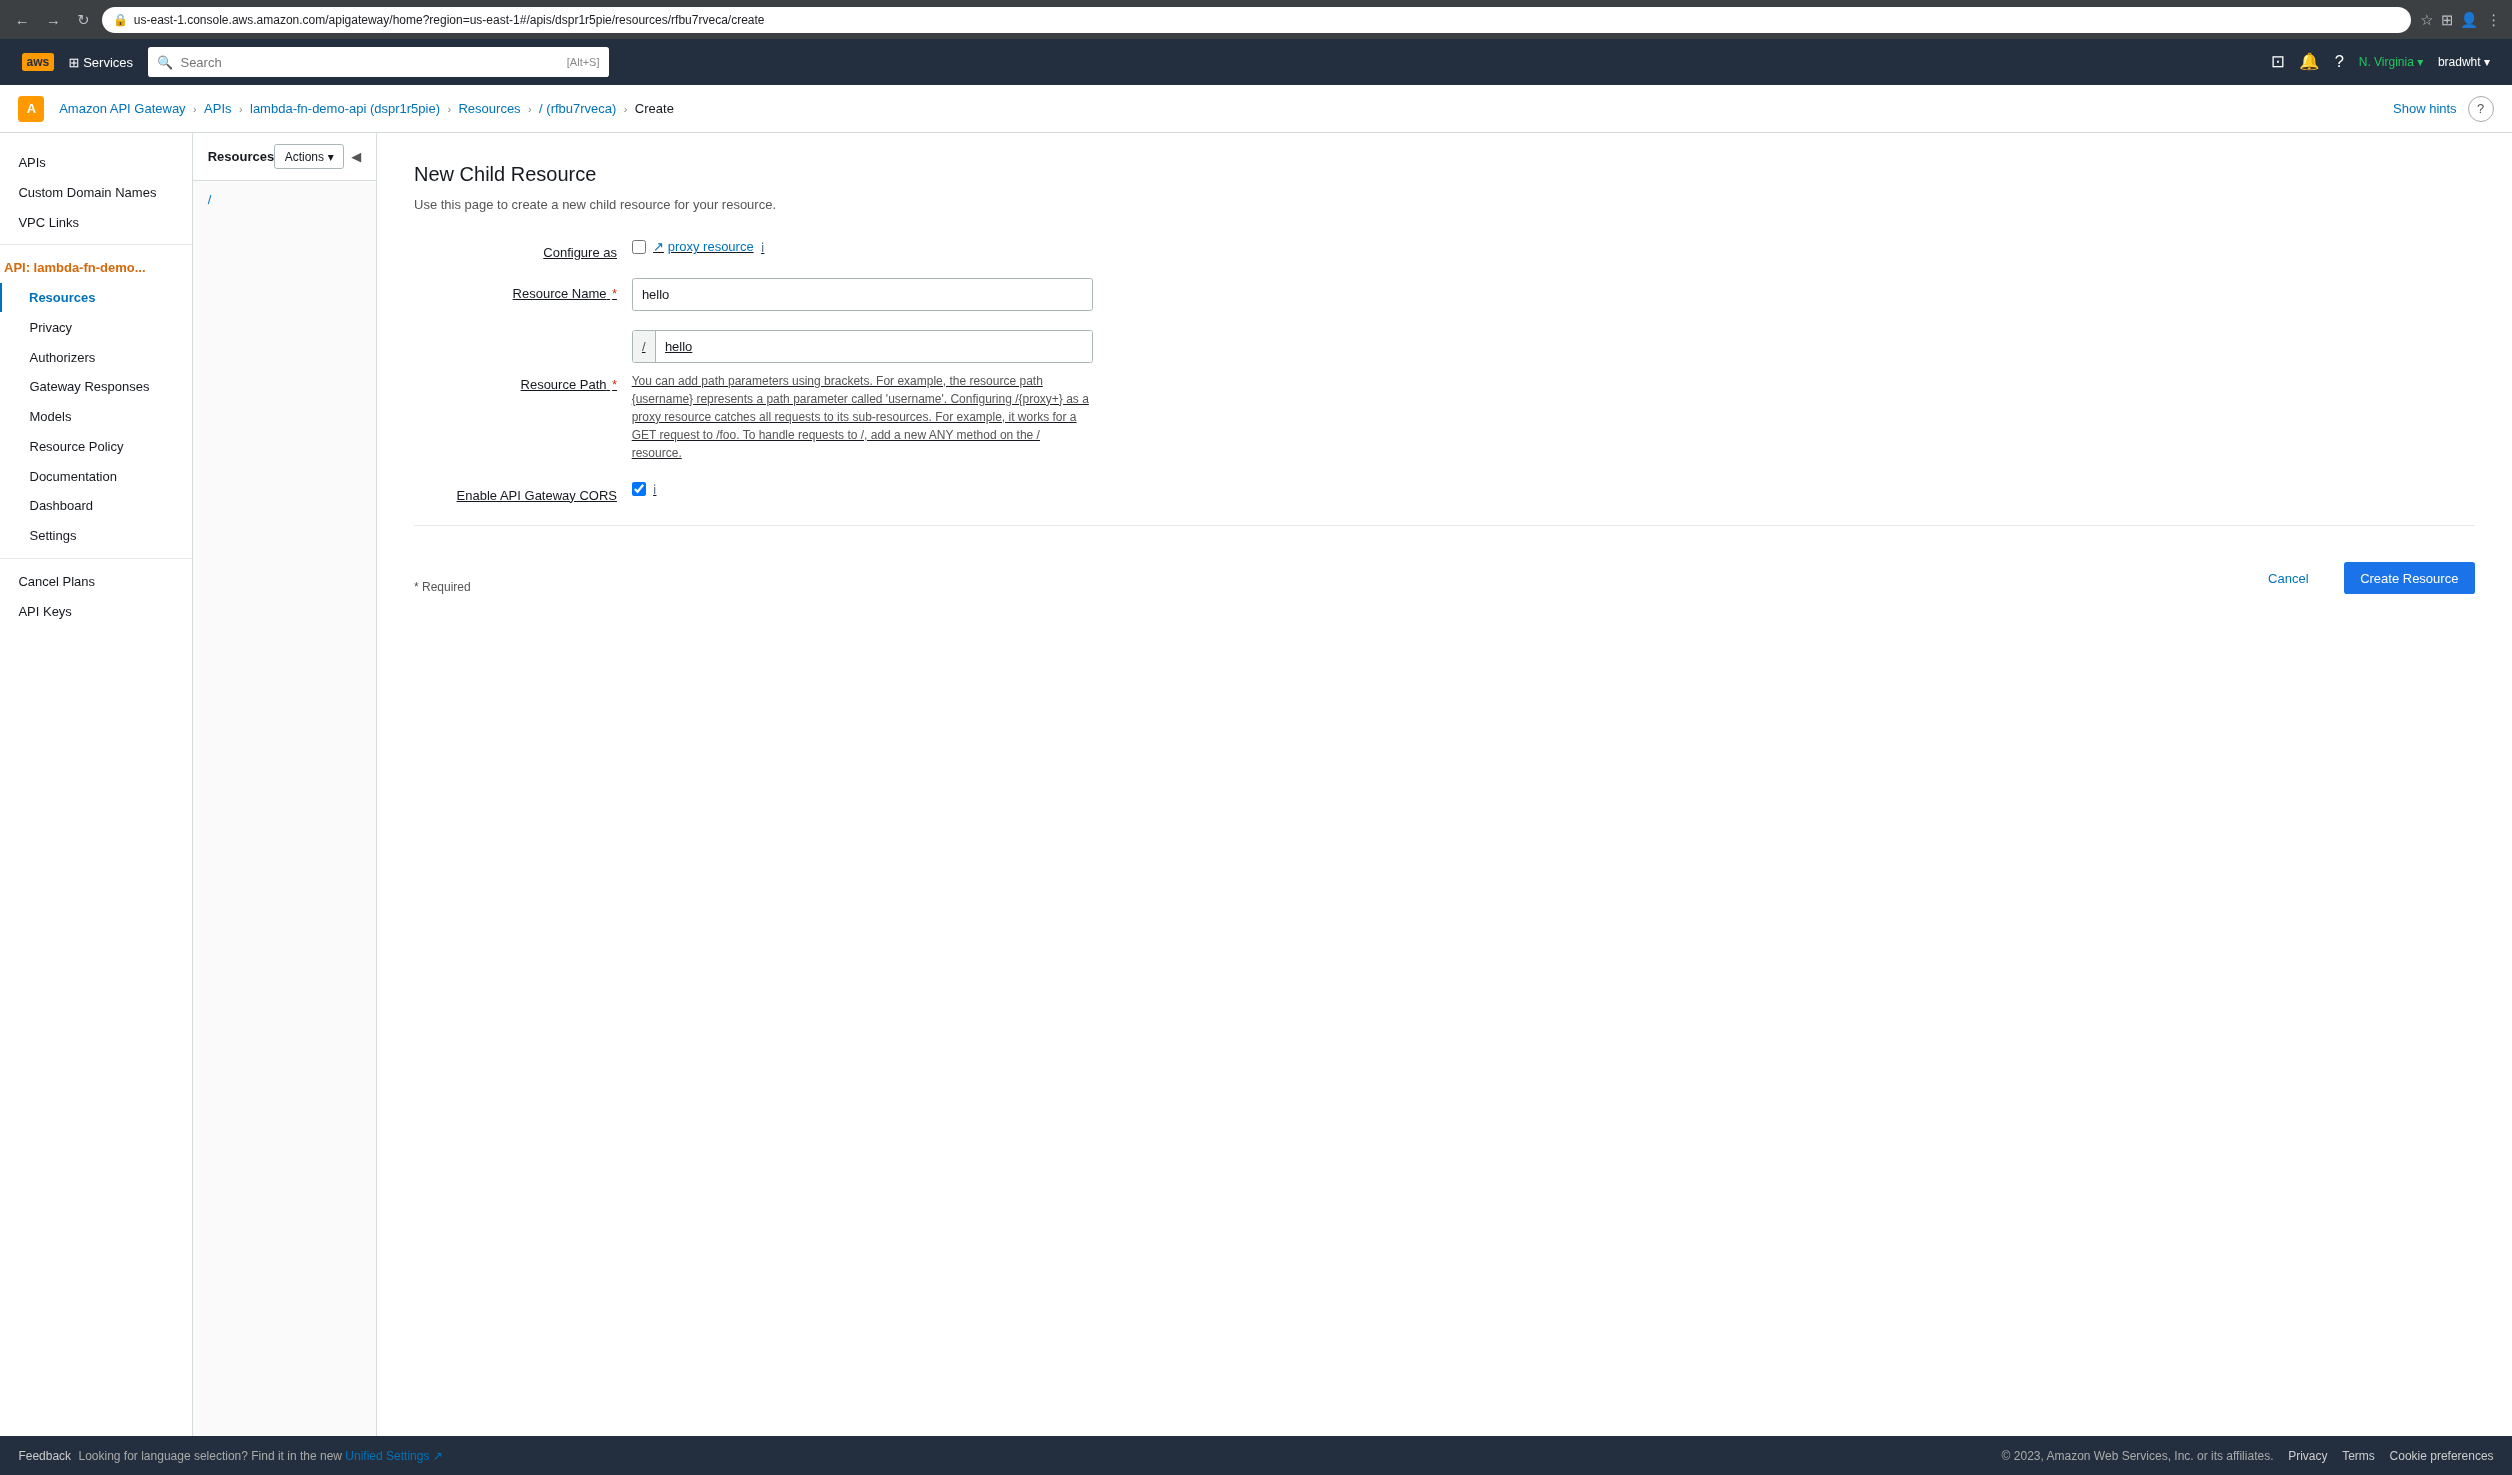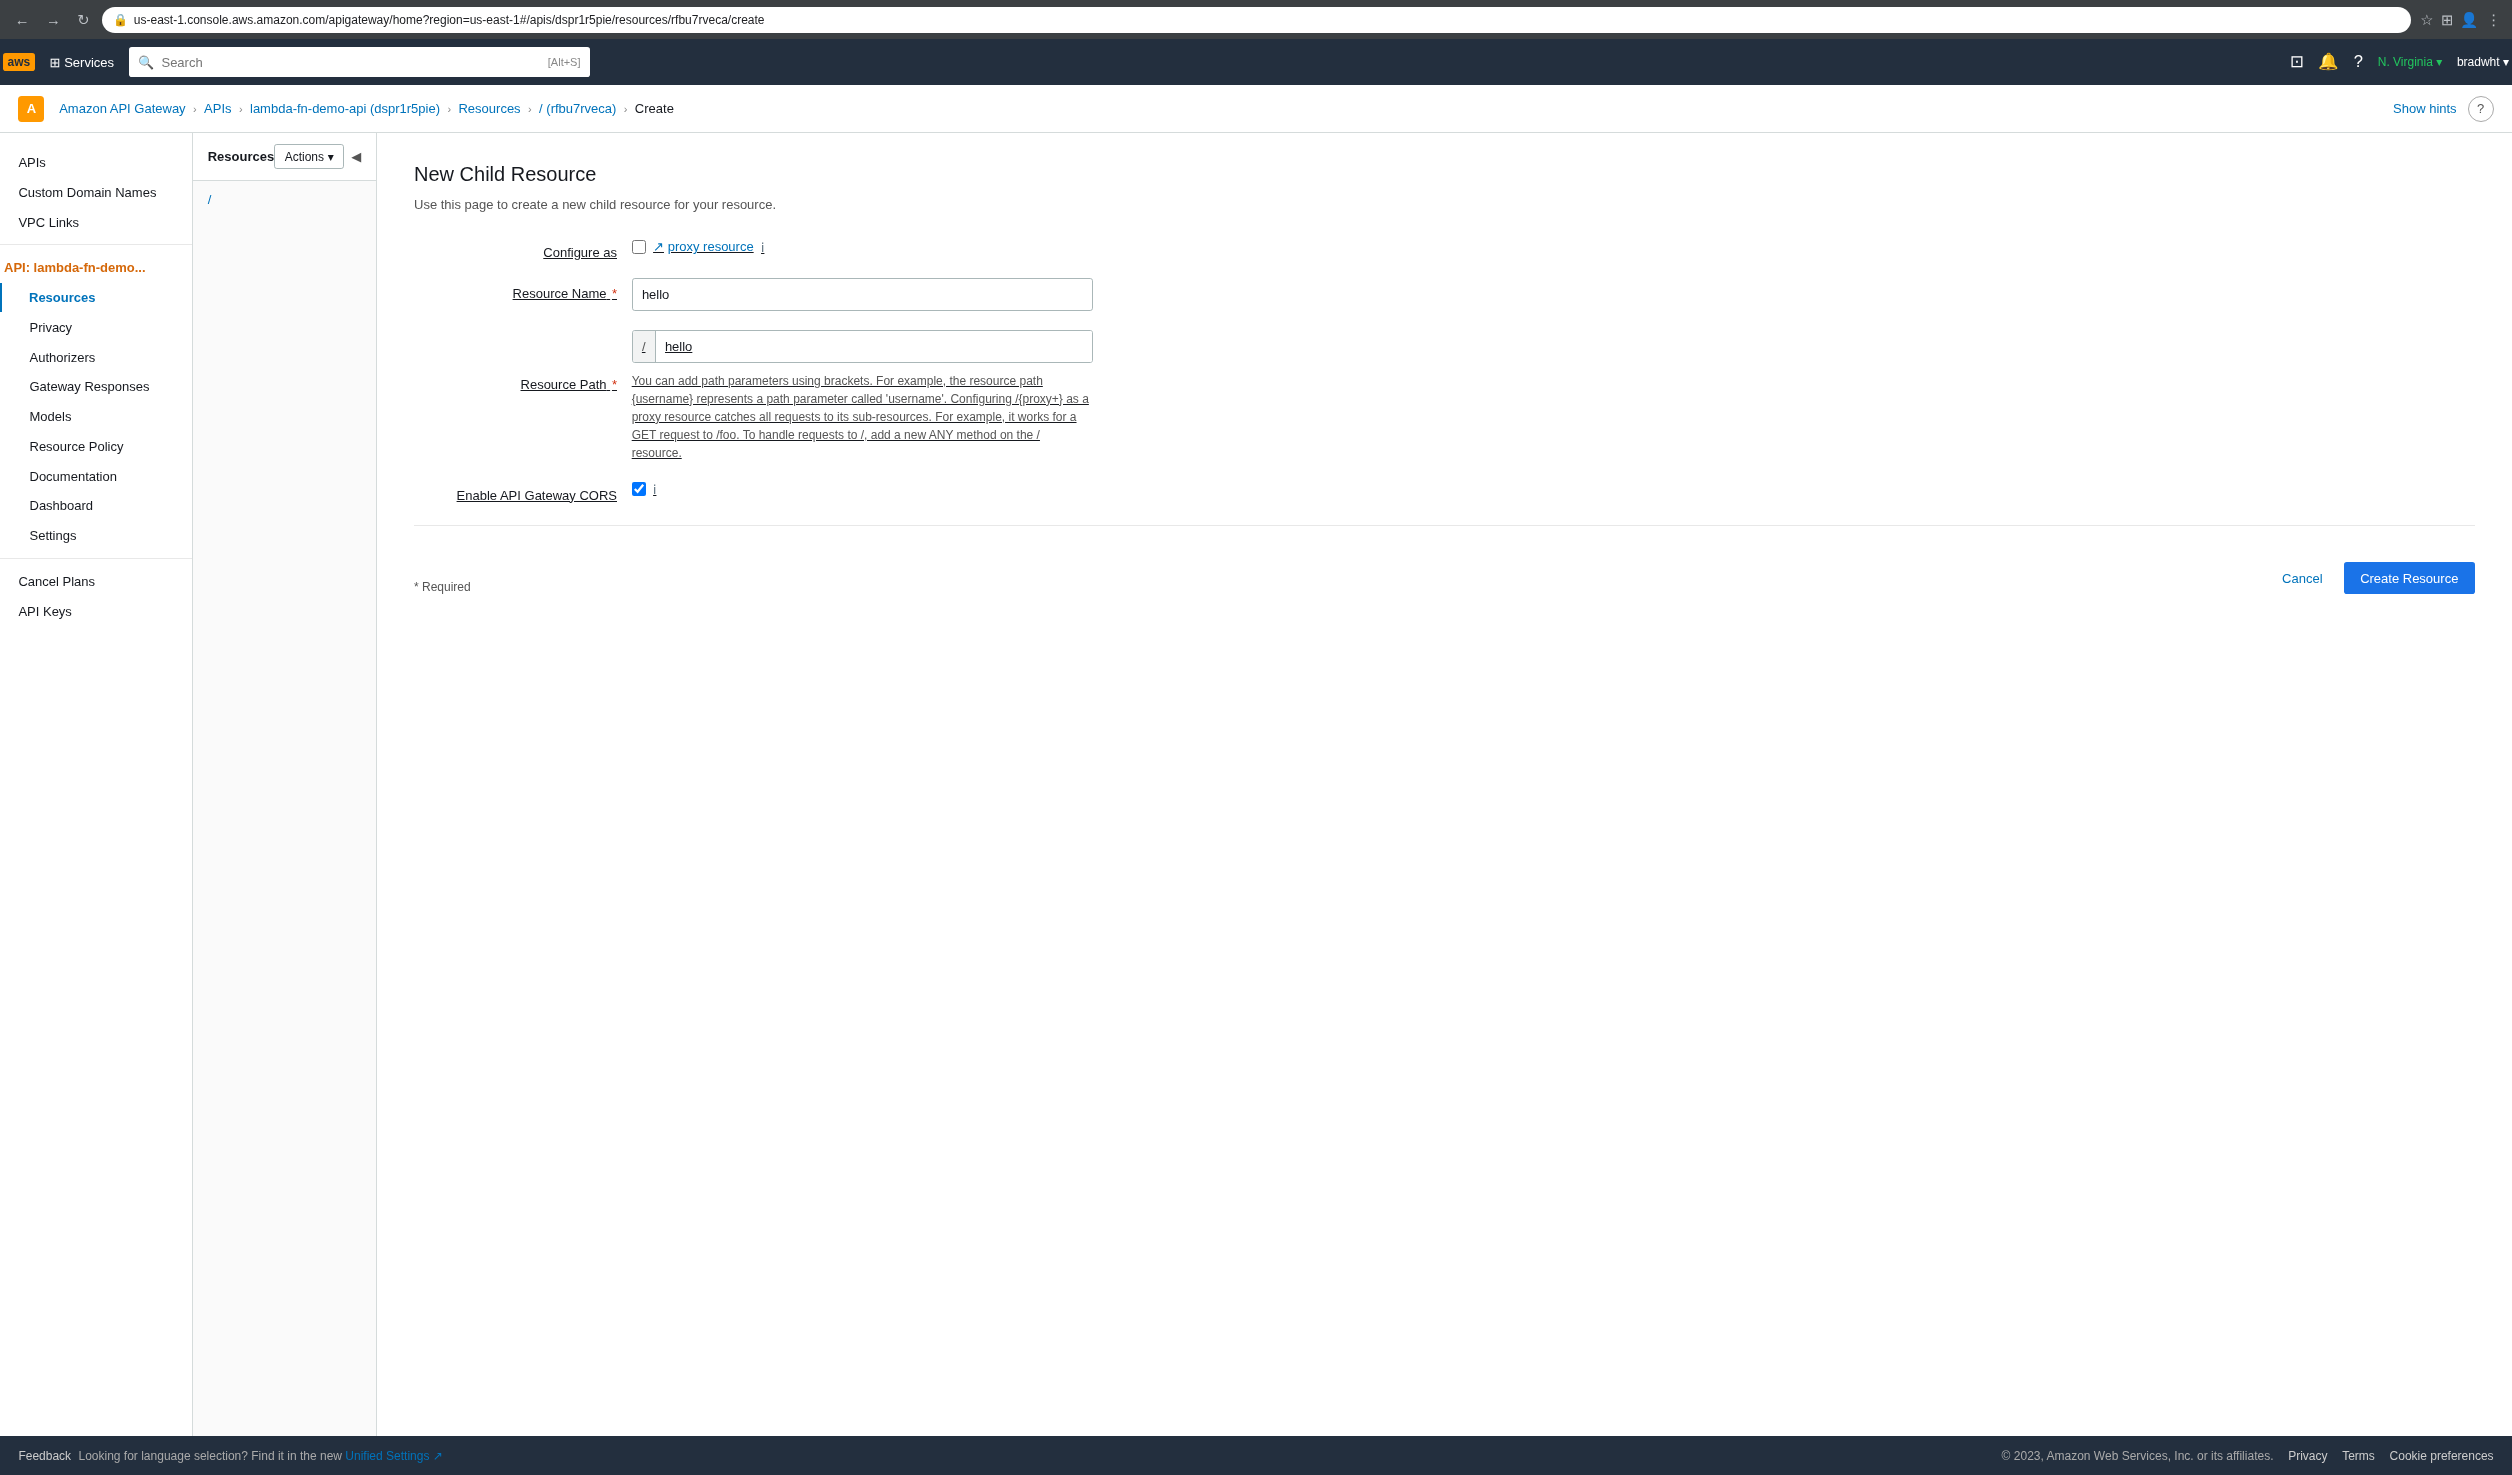--- a/index.html
+++ b/index.html
@@ -31,21 +31,21 @@
     .browser-url-bar .lock-icon { color: #5f6368; margin-right: 5.5px; }
     .browser-actions { display: flex; gap: 7.4px; align-items: center; }
     .browser-action-btn { background: none; border: none; color: #bdc1c6; font-size: 14.7px; cursor: pointer; }
 
     
     .aws-nav {
       background: #232f3e;
       height: 46px;
       display: flex;
       align-items: center;
-      padding: 0 3px;
+      padding: 0 22px;
       gap: 14.7px;
     }
     .aws-logo {
       display: flex; align-items: center; gap: 5.5px;
     }
     .aws-logo-box {
       background: #ff9900;
       color: #232f3e;
       font-weight: 900;
       font-size: 12px;
@@ -281,21 +281,21 @@
       line-height: 1.5;
     }
     .form-divider { border: none; border-top: 0.9px solid #e8e8e8; margin: 22px 0; }
     .form-footer {
       display: flex;
       align-items: flex-end;
       justify-content: space-between;
       padding-top: 14.7px;
     }
     .required-note { font-size: 12px; color: #555; }
-    .form-actions { display: flex; gap: 10px; }
+    .form-actions { display: flex; gap: 24px; }
     .btn-cancel {
       background: none;
       border: none;
       color: #0073bb;
       font-size: 13px;
       cursor: pointer;
       padding: 7.4px 11px;
     }
     .btn-primary {
       background: #1a73e8;

